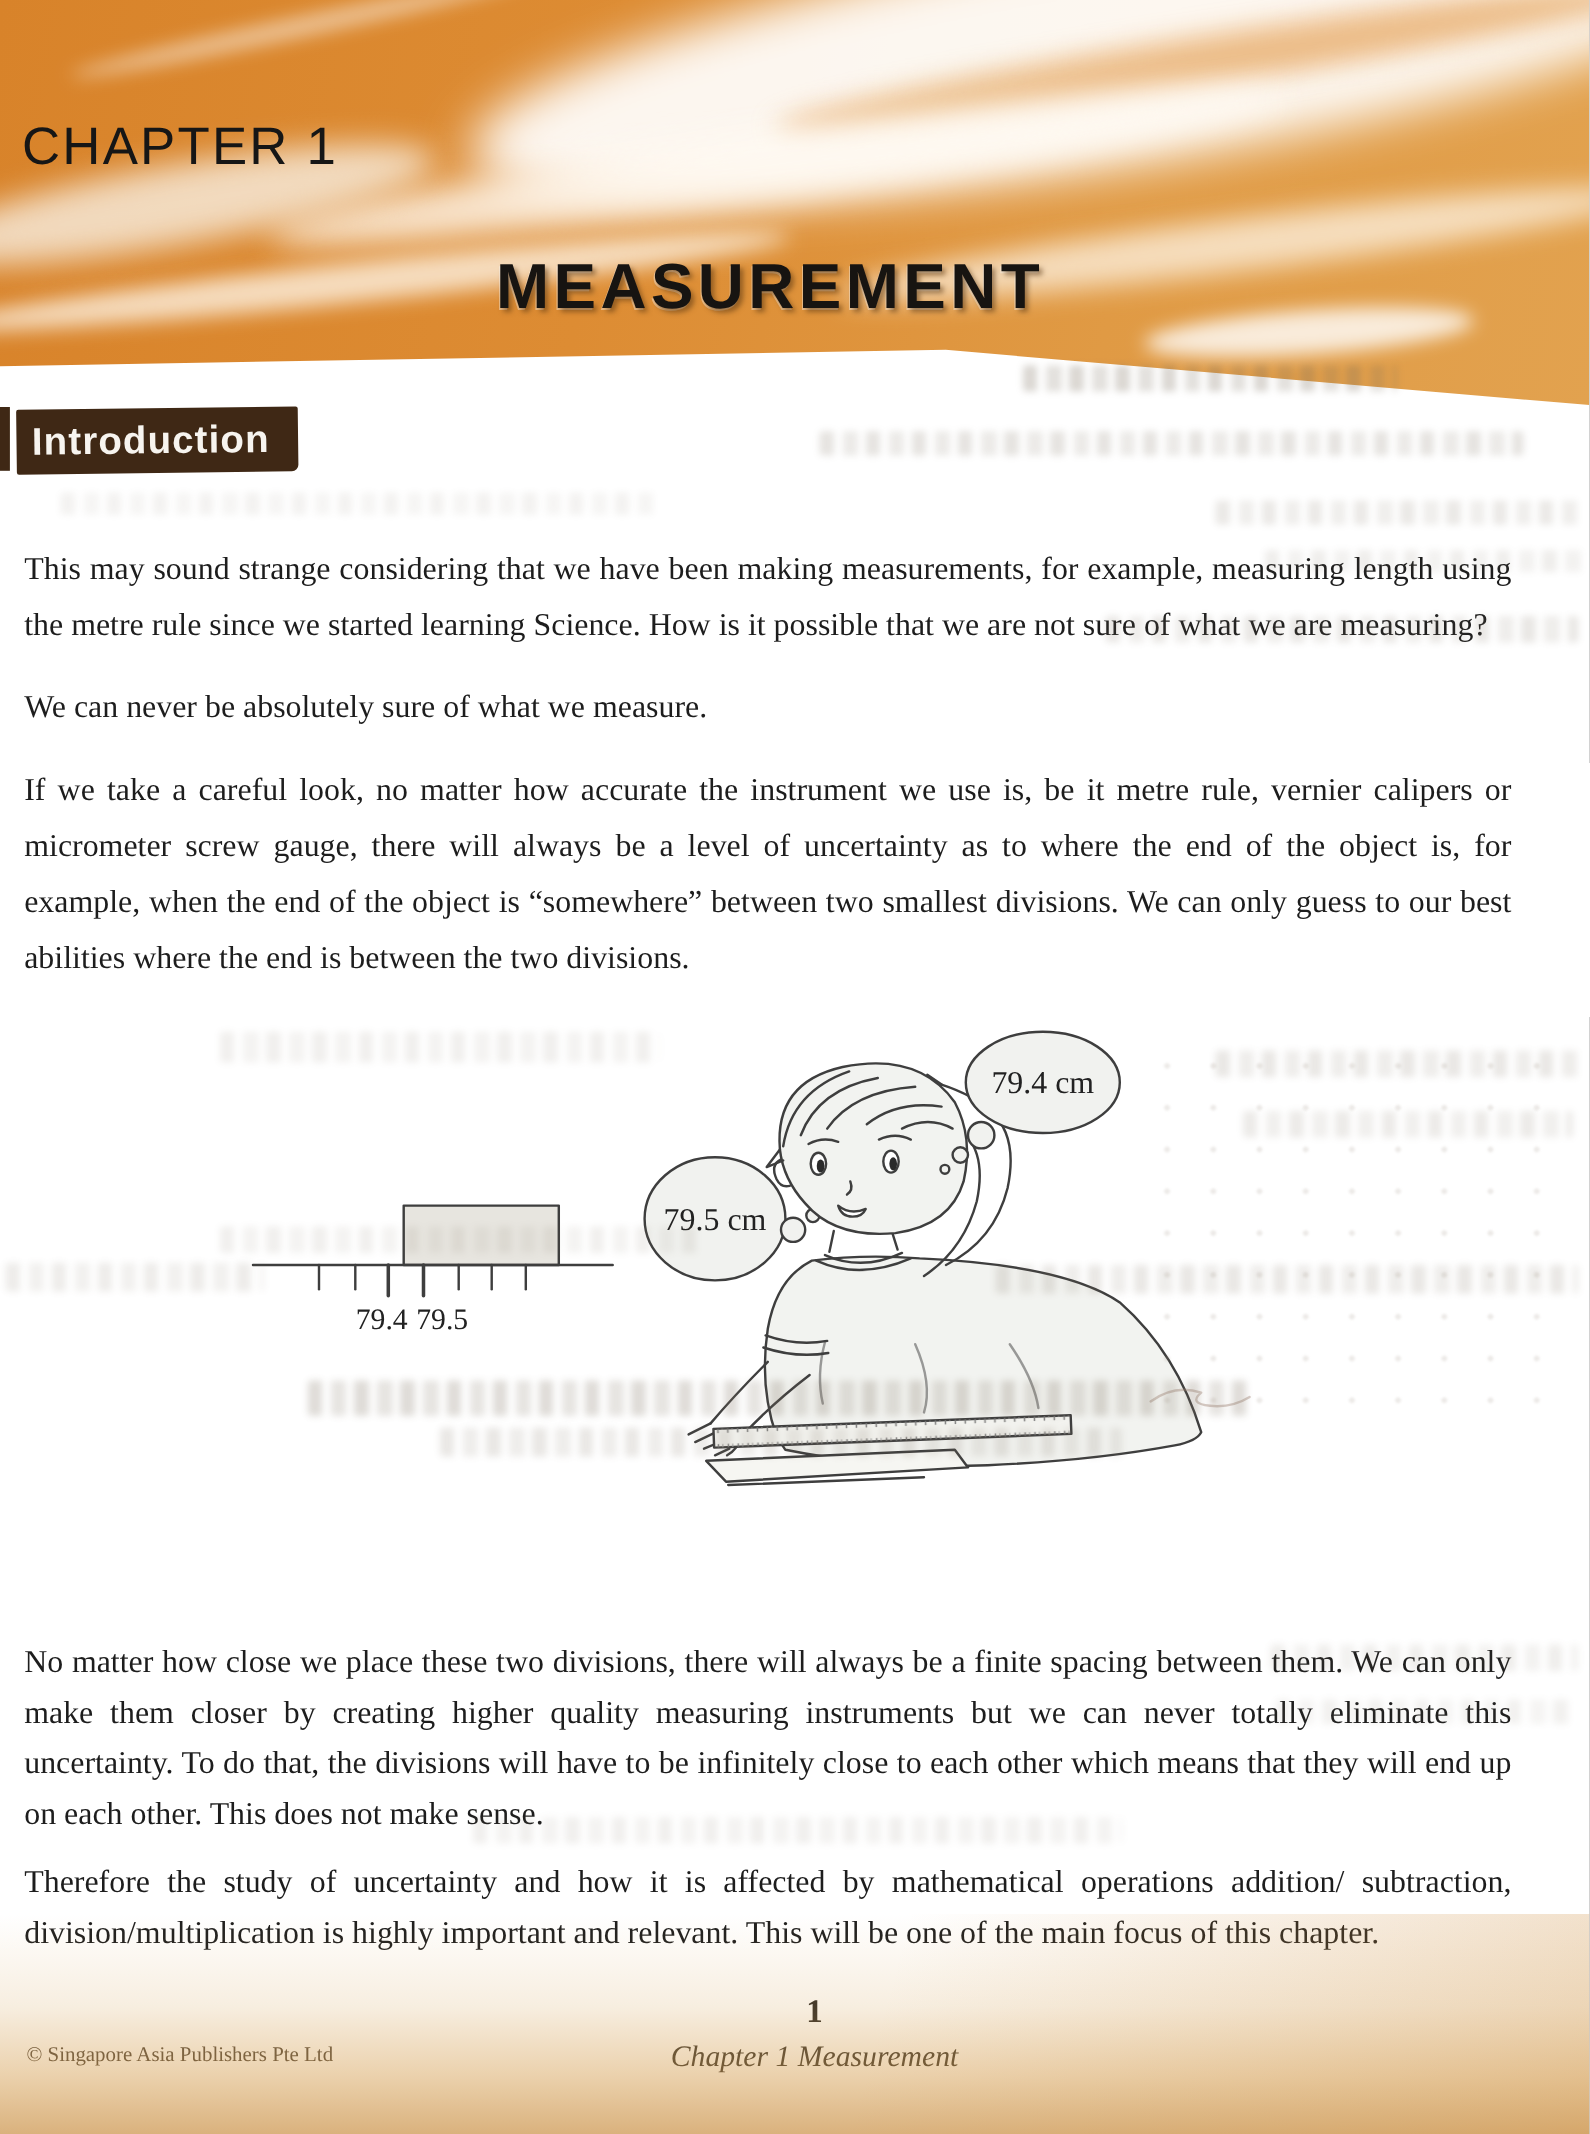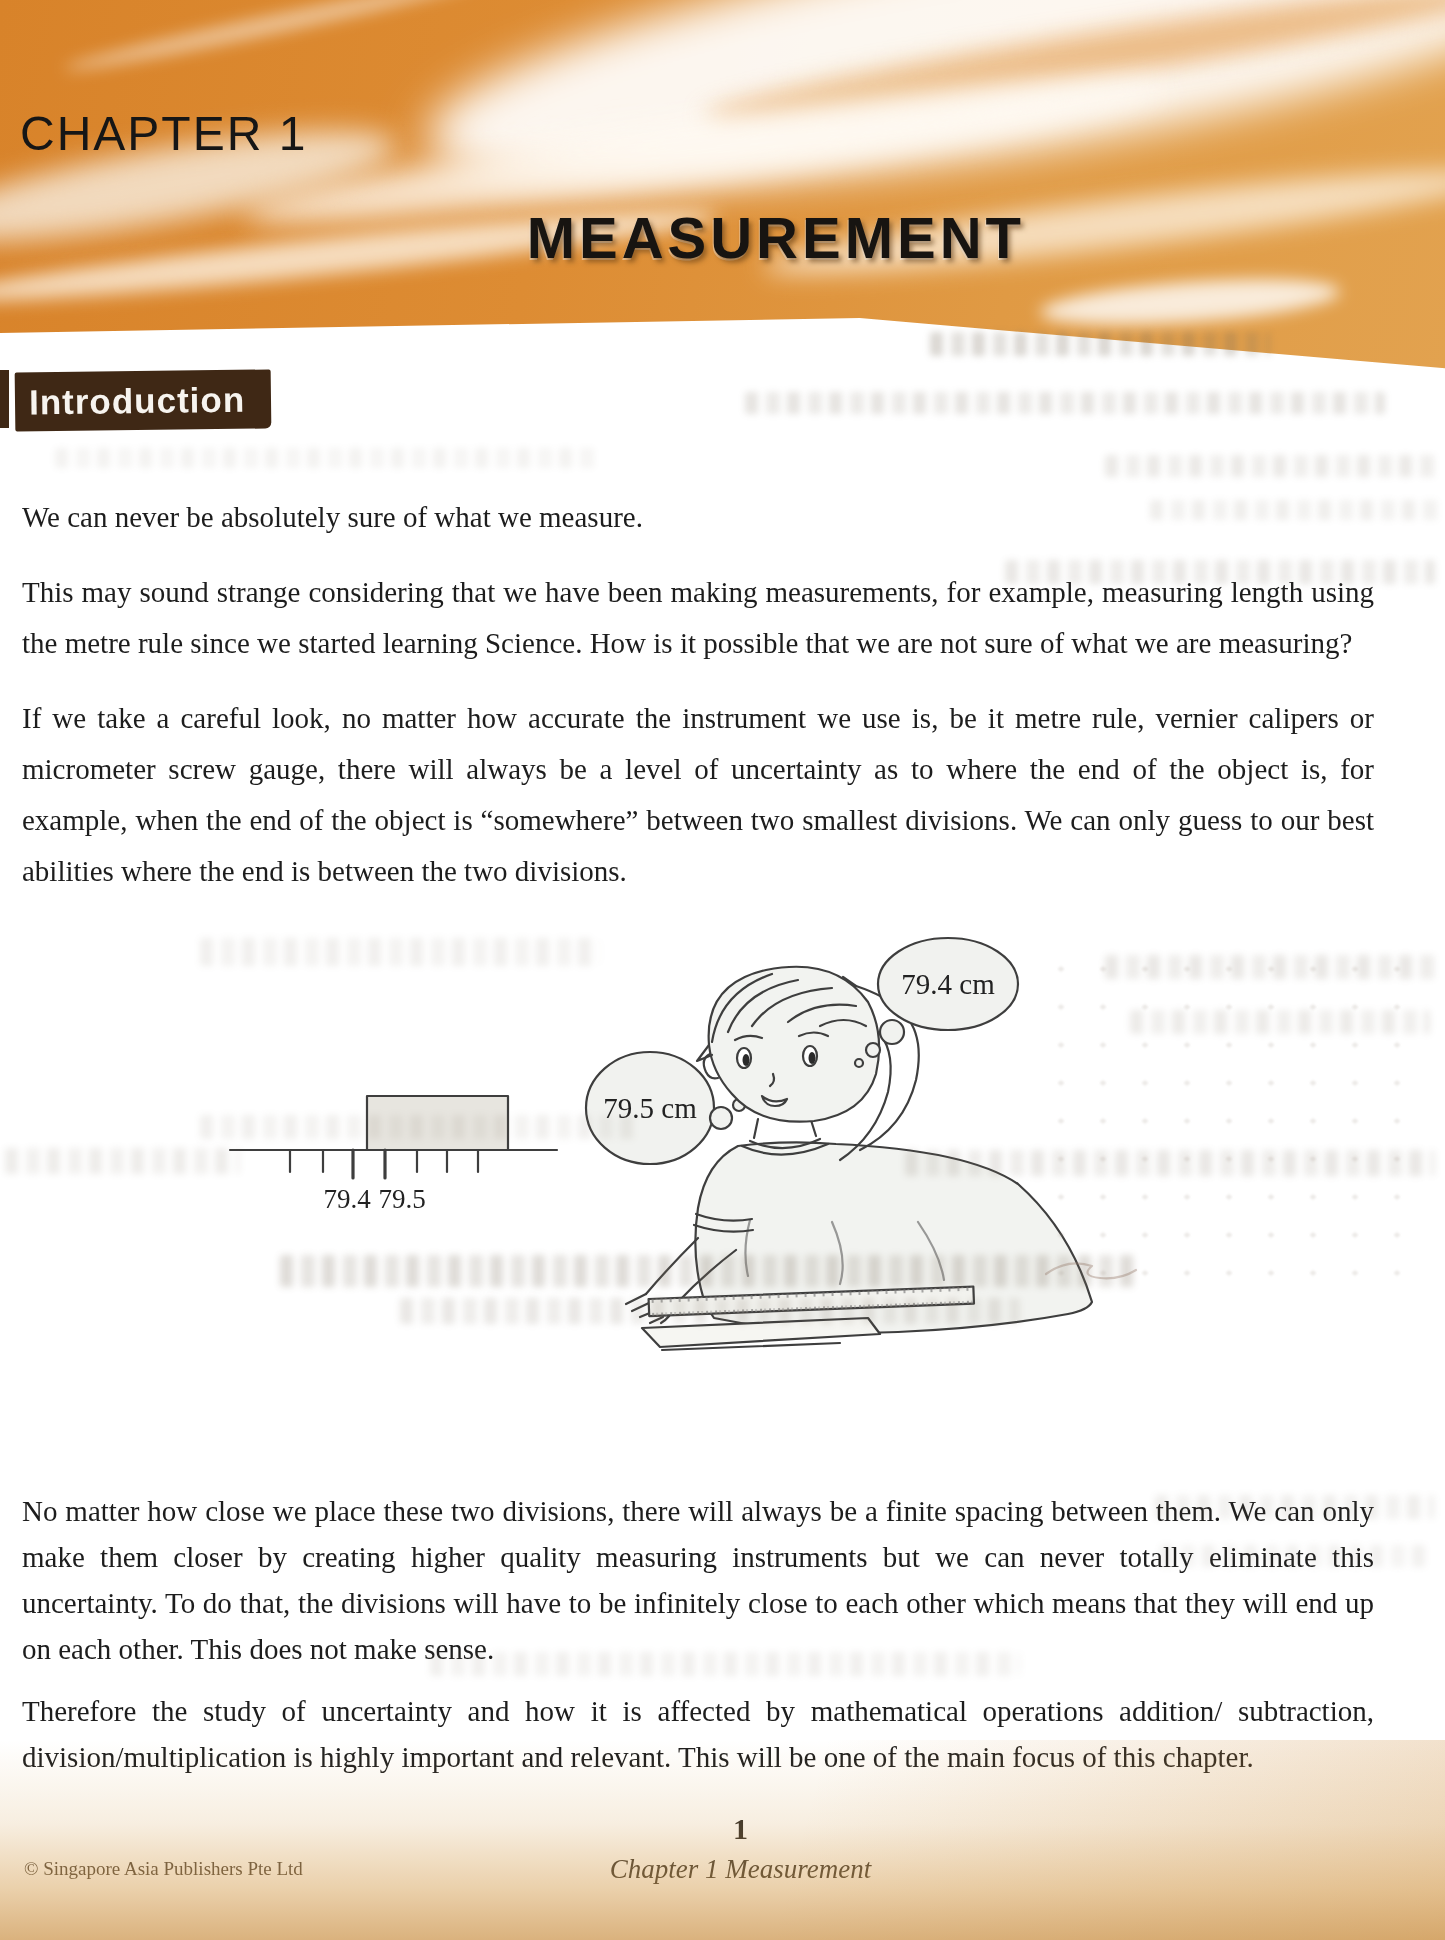--- a/index.html
+++ b/index.html
@@ -15,21 +15,21 @@
   .s1{left:420px;top:-60px;width:1200px;height:210px;background:rgba(255,255,255,.92);filter:blur(22px);transform:rotate(-9deg);}
   .s2{left:240px;top:120px;width:930px;height:62px;background:rgba(255,250,242,.8);filter:blur(14px);transform:rotate(-8deg);}
   .s3{left:-60px;top:238px;width:780px;height:36px;background:rgba(255,248,238,.75);filter:blur(9px);transform:rotate(-6deg);}
   .s4{left:760px;top:198px;width:740px;height:48px;background:rgba(255,250,240,.7);filter:blur(12px);transform:rotate(-7deg);}
   .s5{left:1040px;top:282px;width:300px;height:40px;background:rgba(255,255,255,.8);filter:blur(8px);transform:rotate(-4deg);}
   .s6{left:700px;top:30px;width:820px;height:46px;background:rgba(222,140,50,.55);filter:blur(12px);transform:rotate(-9deg);}
   .s7{left:-80px;top:150px;width:480px;height:72px;background:rgba(250,245,238,.75);filter:blur(14px);transform:rotate(-10deg);}
   .s8{left:60px;top:16px;width:420px;height:18px;background:rgba(255,255,255,.5);filter:blur(8px);transform:rotate(-12deg);}
   .chapter{position:absolute;left:20px;top:106px;font-family:"Liberation Sans",sans-serif;
            font-size:48px;letter-spacing:2px;color:#161616;}
-  .title{position:absolute;left:375px;top:204px;width:650px;text-align:right;
+  .title{position:absolute;left:375px;top:227px;width:650px;text-align:center;
          font-family:"Liberation Sans",sans-serif;font-weight:700;font-size:58px;letter-spacing:4px;color:#171411;
          text-shadow:3px 4px 5px rgba(90,55,18,.55), -1px 2px 0 rgba(255,255,255,.4);}
   
   .intro-tab{position:absolute;left:0;top:370px;width:9px;height:58px;background:#3f2815;}
   .intro-box{position:absolute;left:15px;top:371px;width:256px;height:59px;background:#3f2815;
              transform:rotate(-.7deg);display:flex;align-items:center;padding-left:14px;box-sizing:border-box;
              border-radius:2px 2px 6px 2px;}
   .intro-box span{font-family:"Liberation Sans",sans-serif;font-weight:700;font-size:35px;color:#f7f4ef;letter-spacing:1px;}
   
   .body-text{position:absolute;left:22px;width:1352px;color:#1d1d1d;font-size:29px;text-align:justify;}
@@ -74,22 +74,22 @@
     <div class="chapter">CHAPTER 1</div>
     <div class="title">MEASUREMENT</div>
   </div>
 
   <div class="intro-tab"></div>
   <div class="intro-box">
     <span>Introduction</span>
   </div>
 
   <div class="body-text blk1">
+    <p>This may sound strange considering that we have been making measurements, for example, measuring length using the metre rule since we started learning Science. How is it possible that we are not sure of what we are measuring?</p>
     <p>We can never be absolutely sure of what we measure.</p>
-    <p>This may sound strange considering that we have been making measurements, for example, measuring length using the metre rule since we started learning Science. How is it possible that we are not sure of what we are measuring?</p>
     <p>If we take a careful look, no matter how accurate the instrument we use is, be it metre rule, vernier calipers or micrometer screw gauge, there will always be a level of uncertainty as to where the end of the object is, for example, when the end of the object is “somewhere” between two smallest divisions. We can only guess to our best abilities where the end is between the two divisions.</p>
   </div>
 
   <svg class="illu" viewBox="0 0 960 450">
     <defs>
       <pattern id="rt" width="9" height="17" patternUnits="userSpaceOnUse">
         <path d="M4 2 V9" stroke="#777" stroke-width="1.4" fill="none"></path>
         <path d="M8 2 V6" stroke="#999" stroke-width="1" fill="none"></path>
       </pattern>
     </defs>

